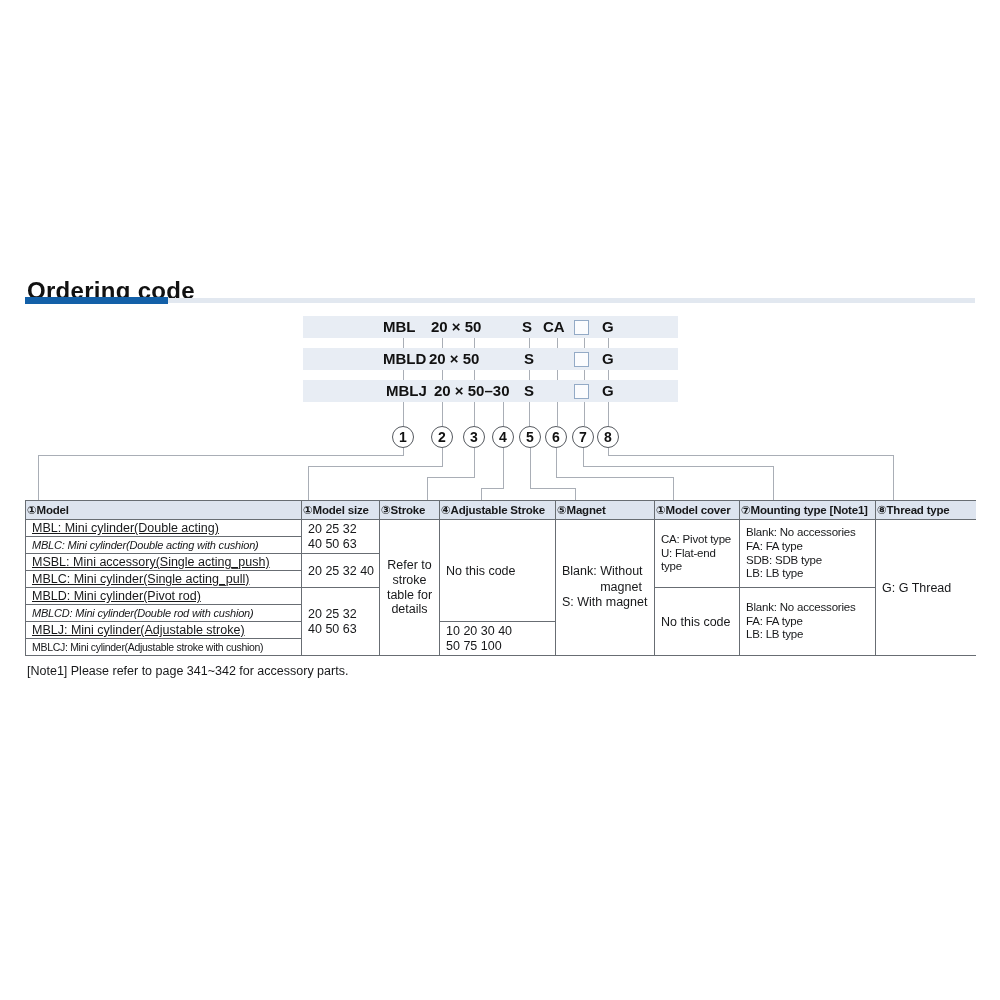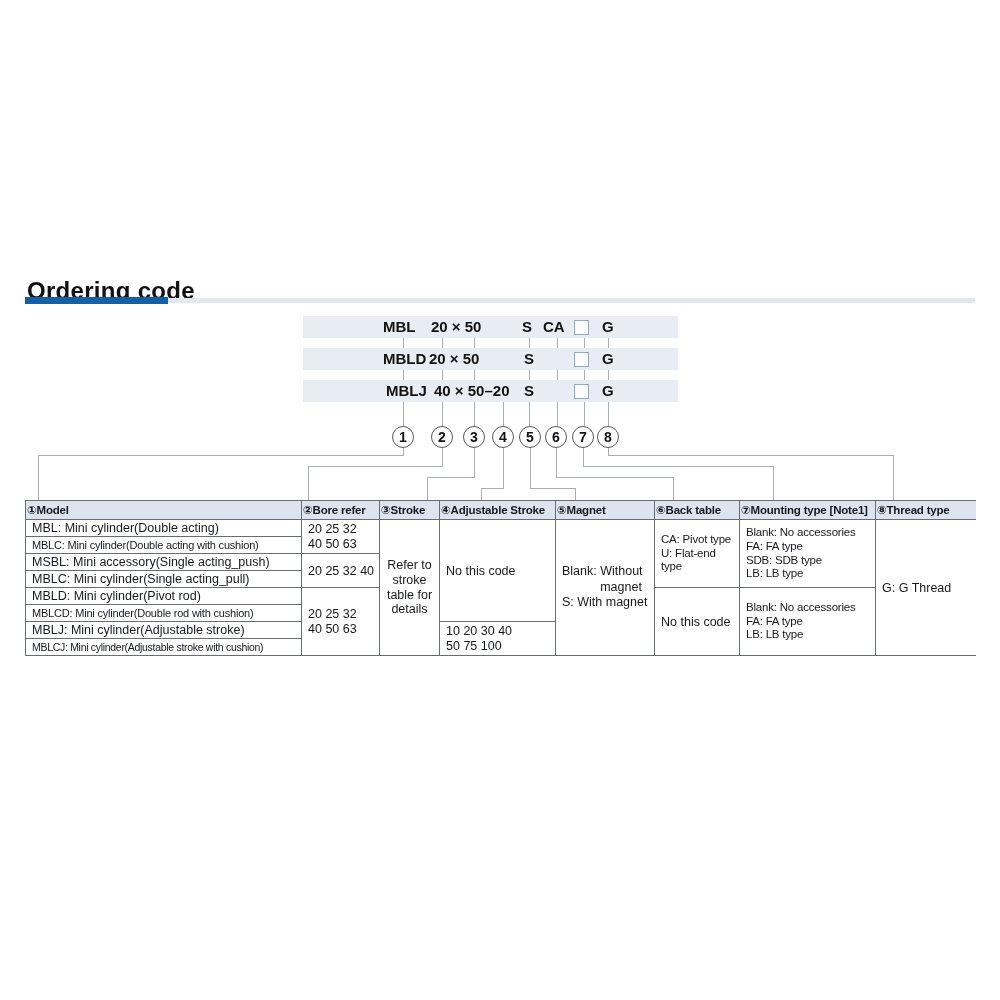--- a/index.html
+++ b/index.html
@@ -25,22 +25,22 @@
   
   table.ord{position:absolute;left:25px;top:500px;width:950px;border-collapse:collapse;table-layout:fixed;
             font-size:12.5px;color:#17181a;}
   table.ord th,table.ord td{border:1px solid #686d73;padding:0 0 0 6px;text-align:left;vertical-align:middle;
             overflow:hidden;white-space:nowrap;}
   table.ord th:last-child,table.ord td.lastcol{border-right:none;}
   table.ord thead th{background:#dde4ef;height:18px;font-size:11.5px;font-weight:bold;letter-spacing:-.2px;padding-left:1px;}
   table.ord tbody tr{height:17px;}
   .pre{white-space:pre-line !important;line-height:1.18;}
   .hardpre{white-space:pre !important;line-height:1.25;margin-top:28px;}
-  .sz-a{font-size:12.5px;}
-  .sz-b{font-size:11px;letter-spacing:-.2px;}
+  .sz-a{font-size:12.5px;text-decoration:underline;}
+  .sz-b{font-size:11px;letter-spacing:-.2px;font-style:italic;}
   .sz-c{font-size:10.5px;letter-spacing:-.3px;margin-left:24px;}
   .ctr{text-align:center !important;padding:0 2px !important;}
   .sm{font-size:11.5px;letter-spacing:-.2px;}
 
   .note{position:absolute;left:27px;top:664px;font-size:12.5px;color:#17181a;}
 </style>
 </head>
 <body>
 
 <div id="page">
@@ -60,21 +60,21 @@
   <span class="obox" style="left:574px;top:320px;"></span>
   <span class="code" style="left:602px;top:316px;">G</span>
 
   <span class="code" style="left:383px;top:348px;">MBLD</span>
   <span class="code" style="left:429px;top:348px;">20 × 50</span>
   <span class="code" style="left:524px;top:348px;">S</span>
   <span class="obox" style="left:574px;top:352px;"></span>
   <span class="code" style="left:602px;top:348px;">G</span>
 
   <span class="code" style="left:386px;top:380px;">MBLJ</span>
-  <span class="code" style="left:434px;top:380px;">40 × 50–20</span>
+  <span class="code" style="left:434px;top:380px;">20 × 50–30</span>
   <span class="code" style="left:524px;top:380px;">S</span>
   <span class="obox" style="left:574px;top:384px;"></span>
   <span class="code" style="left:602px;top:380px;">G</span>
 
   <div class="tick" style="left:403px;top:338px;height:10px;"></div>
   <div class="tick" style="left:442px;top:338px;height:10px;"></div>
   <div class="tick" style="left:474px;top:338px;height:10px;"></div>
   <div class="tick" style="left:529px;top:338px;height:10px;"></div>
   <div class="tick" style="left:557px;top:338px;height:10px;"></div>
   <div class="tick" style="left:584px;top:338px;height:10px;"></div>
@@ -137,25 +137,25 @@
         <col style="width:60px">
         <col style="width:116px">
       <col style="width:99px">
         <col style="width:85px">
         <col style="width:136px">
         <col style="width:100px">
     </colgroup>
     <thead>
       <tr>
         <th>①Model</th>
-        <th>②Bore refer</th>
+        <th>①Model size</th>
         <th>③Stroke</th>
         <th>④Adjustable Stroke</th>
         <th>⑤Magnet</th>
-        <th>⑥Back table</th>
+        <th>①Model cover</th>
         <th>⑦Mounting type [Note1]</th>
         <th>⑧Thread type</th>
       </tr>
     </thead>
     <tbody>
       <tr>
         <td class="sz-a">MBL: Mini cylinder(Double acting)</td>
         <td rowspan="2" class="pre">20 25 32
 40 50 63</td>
         <td rowspan="8" class="pre ctr">Refer to
@@ -200,14 +200,15 @@
         <td class="sz-a">MBLJ: Mini cylinder(Adjustable stroke)</td>
         <td rowspan="2" class="pre">10 20 30 40
 50 75 100</td>
       </tr>
       <tr>
         <td class="sz-c">MBLCJ: Mini cylinder(Adjustable stroke with cushion)</td>
       </tr>
     </tbody>
   </table>
 
+  <div class="note">[Note1]  Please refer to page 341~342 for accessory parts.</div>
 
 </div>
 
 </body></html>

